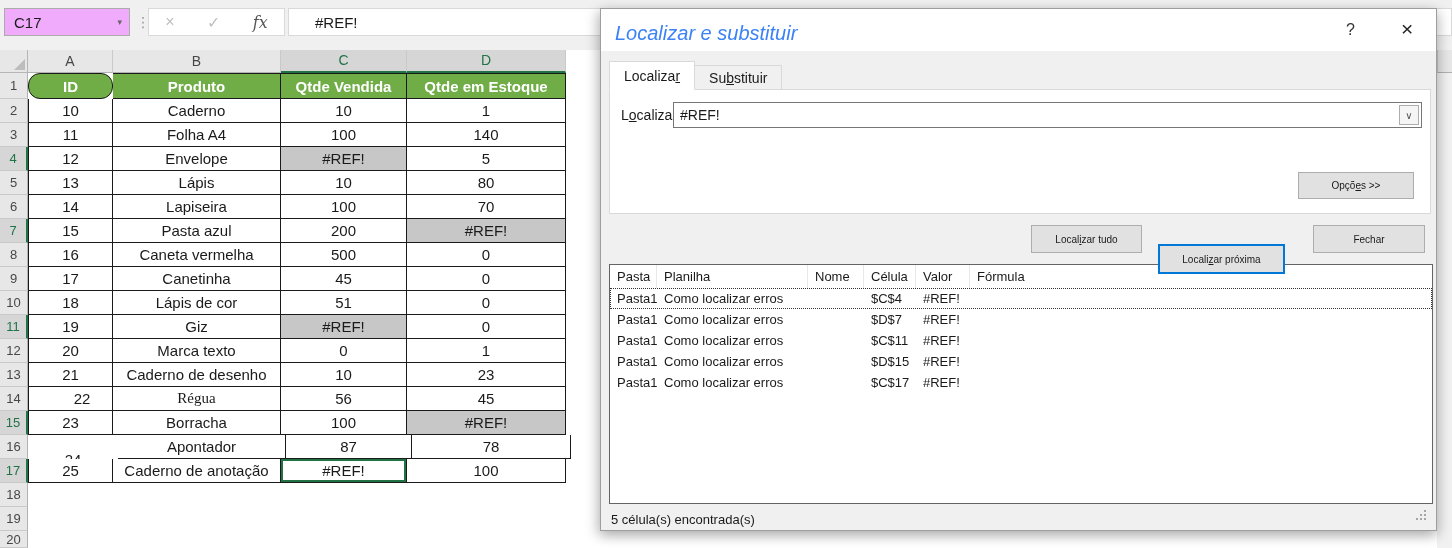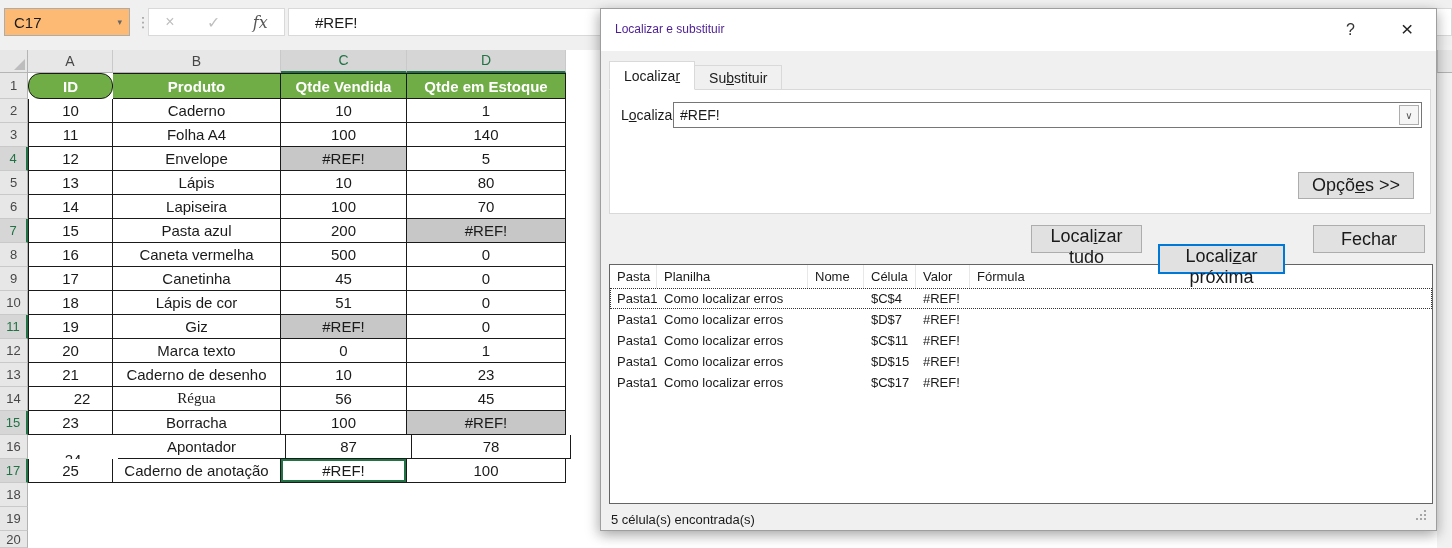--- a/index.html
+++ b/index.html
@@ -1,21 +1,21 @@
 <!DOCTYPE html>
 <html><head>
 <meta charset="utf-8">
 <style>
   html,body{margin:0;padding:0;}
   body{width:1452px;height:548px;overflow:hidden;position:relative;background:#fff;
        font-family:"Liberation Sans",sans-serif;color:#1a1a1a;}
 
   
   .topbar{position:absolute;left:0;top:0;width:1452px;height:50px;background:#F0F0F0;}
-  .name-box{position:absolute;left:4px;top:8px;width:126px;height:28px;background:#fdba74;
+  .name-box{position:absolute;left:4px;top:8px;width:126px;height:28px;background:#f0abfc;
             border:1px solid #ACACAC;box-sizing:border-box;display:flex;align-items:center;
             padding-left:9px;font-size:15px;}
   .nb-caret{margin-left:auto;padding-right:7px;font-size:9px;color:#666;}
   .dots{position:absolute;left:136px;top:14px;font-size:14px;color:#969696;}
   .fx-group{position:absolute;left:148px;top:8px;width:137px;height:28px;background:#fff;
             border:1px solid #D9D9D9;box-sizing:border-box;display:flex;align-items:center;
             justify-content:space-around;}
   .fxi{color:#BFBFBF;font-size:16px;}
   .fxi.fx{font-family:"DejaVu Serif",serif;font-style:italic;color:#575757;font-size:16px;}
   .formula-bar{position:absolute;left:288px;top:8px;width:1164px;height:28px;background:#fff;
@@ -50,40 +50,40 @@
 
   .right-strip{position:absolute;left:1437px;top:45px;width:15px;height:503px;background:#F1F1F1;}
   .right-strip-colh{position:absolute;left:1437px;top:50px;width:15px;height:23px;background:#E7E7E7;
                     border-left:1px solid #C9C9C9;border-bottom:1px solid #B2B2B2;box-sizing:border-box;}
 
   
   .dialog{position:absolute;left:600px;top:8px;width:837px;height:523px;background:#F0F0F0;
           border:1px solid #9E9E9E;box-sizing:border-box;z-index:10;
           box-shadow:-3px 4px 12px rgba(0,0,0,.22),3px 4px 12px rgba(0,0,0,.16);}
   .dlg-titlebar{position:absolute;left:0;top:0;width:100%;height:42px;background:#fff;}
-  .dlg-title{position:absolute;left:14px;top:13px;font-size:12px;color:#4c1d95;}
+  .dlg-title{position:absolute;left:14px;top:13px;font-size:20px;color:#3b82f6;font-style:italic;}
   .dlg-help{position:absolute;left:745px;top:12px;font-size:16px;color:#333;cursor:default;}
   .dlg-close{position:absolute;left:800px;top:8px;font-size:21px;color:#222;font-weight:300;cursor:default;}
   .tabs{position:absolute;left:8px;top:52px;height:29px;display:flex;align-items:flex-end;z-index:3;}
   .tab{padding:0 14px;height:25px;line-height:25px;background:#F0F0F0;border:1px solid #D9D9D9;
        box-sizing:border-box;font-size:14px;margin-right:-1px;}
   .tab.active{background:#fff;height:29px;line-height:28px;border-bottom:1px solid #fff;
               position:relative;z-index:4;}
   .card{position:absolute;left:8px;top:80px;width:822px;height:125px;background:#fff;
         border:1px solid #D9D9D9;box-sizing:border-box;z-index:1;}
   .find-label{position:absolute;left:20px;top:98px;font-size:14px;z-index:2;}
   .combo{position:absolute;left:72px;top:93px;width:749px;height:26px;background:#fff;
          border:1px solid #767676;box-sizing:border-box;display:flex;align-items:center;
          padding-left:6px;font-size:14px;z-index:2;}
   .combo-btn{position:absolute;right:2px;top:2px;bottom:2px;width:20px;background:#F5F5F5;
              border:1px solid #ADADAD;box-sizing:border-box;display:flex;align-items:center;
              justify-content:center;}
   .combo-caret{font-size:10px;color:#555;}
   .btn{position:absolute;background:#E1E1E1;border:1px solid #ADADAD;box-sizing:border-box;
-       font-family:"Liberation Sans",sans-serif;font-size:18px;color:#1a1a1a;padding:0;z-index:2;}
+       font-family:"Liberation Sans",sans-serif;font-size:10px;color:#1a1a1a;padding:0;z-index:2;}
   .btn.opts{left:697px;top:163px;width:116px;height:27px;}
   .btn.tudo{left:430px;top:216px;width:111px;height:28px;}
   .btn.proxima{left:557px;top:215px;width:127px;height:30px;border:2px solid #0078D7;margin-top:20px;}
   .btn.fechar{left:712px;top:216px;width:112px;height:28px;}
   .list{position:absolute;left:8px;top:255px;width:824px;height:240px;background:#fff;
         border:1px solid #646464;box-sizing:border-box;overflow:hidden;font-size:13px;}
   .list-header{display:grid;grid-template-columns:47px 151px 56px 52px 54px 1fr;height:23px;}
   .lh-cell{padding-left:7px;line-height:23px;border-right:1px solid #E8E8E8;overflow:hidden;
            white-space:nowrap;}
   .lh-cell:last-child{border-right:none;}

